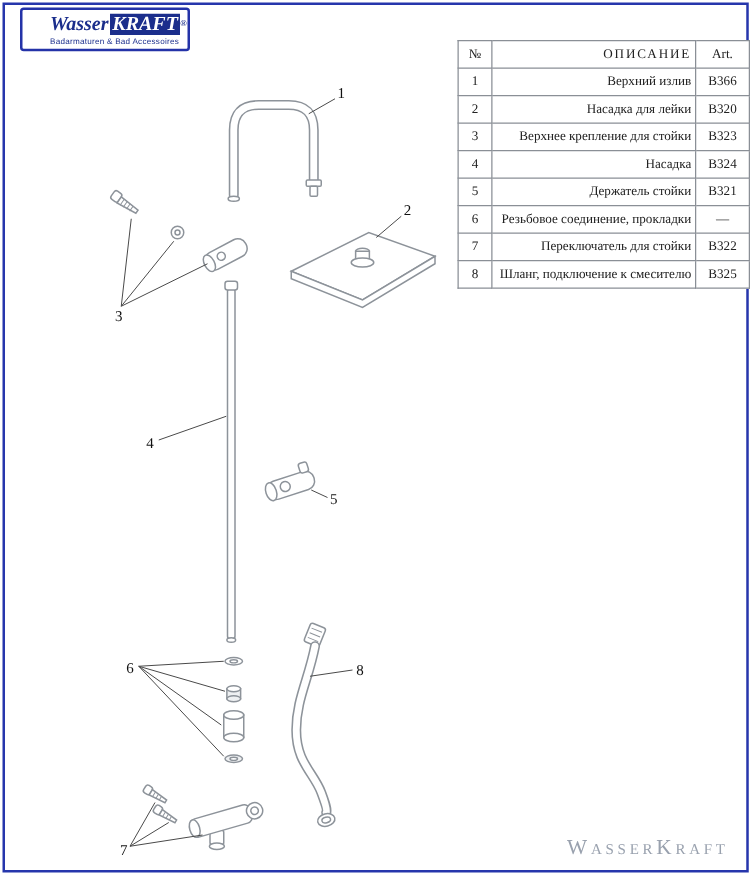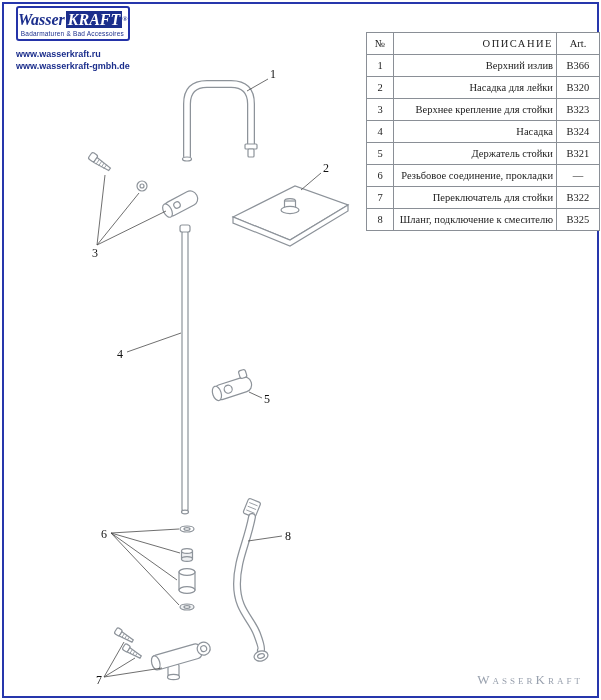--- a/index.html
+++ b/index.html
@@ -7,21 +7,21 @@
     position:relative; width:601px; height:700px; background:#fff;
     font-family:"Liberation Serif", serif; overflow:hidden;
   }
   .frame {
     position:absolute; inset:2px; border:2px solid #2636ac; pointer-events:none;
   }
   
   .brand { position:absolute; left:16px; top:6px; width:160px; }
   .logo-box {
     width:106px; border:2px solid #2433a8; border-radius:3px;
-    padding:3px 4px 2px 0; background:#fff;text-align:right;
+    padding:3px 4px 2px 22px; background:#fff;
   }
   .logo-line {
     font-family:"Liberation Serif", serif; font-style:italic; font-weight:bold;
     font-size:16px; line-height:17px; color:#1b2e8c; white-space:nowrap;
   }
   .kraft { background:#1b2e8c; color:#fff; padding:0 2px; margin-left:1px; }
   .reg { font-size:7px; vertical-align:top; font-style:normal; }
   .tagline {
     font-family:"Liberation Sans", sans-serif; font-size:6.5px;
     color:#1b2e8c; margin-top:2px; letter-spacing:0.2px; white-space:nowrap;
@@ -54,38 +54,34 @@
   .part-sh  { fill:#eef0f2; stroke:#8d939a; stroke-width:1.2; }
   .thread   { stroke:#8d939a; stroke-width:0.8; fill:none; }
   .pipe-out { stroke:#8d939a; stroke-width:8; fill:none; stroke-linecap:round; }
   .pipe-in  { stroke:#ffffff; stroke-width:5.5; fill:none; stroke-linecap:round; }
   .leader   { stroke:#4a4a4a; stroke-width:0.8; fill:none; }
   .num      { font-family:"Liberation Serif", serif; font-size:12px; fill:#111; }
   
   .footer-logo {
     position:absolute; right:18px; bottom:12px;
     font-family:"Liberation Serif", serif; font-variant:small-caps;
-    font-size:13px; letter-spacing:3px; color:#99a1ae; white-space:nowrap;margin-top:24px;
+    font-size:17px; letter-spacing:3px; color:#99a1ae; white-space:nowrap;margin-top:24px;
   }
 </style>
 </head>
 <body>
 
 <div class="page">
   <div class="frame"></div>
 
   <header class="brand">
     <div class="logo-box">
       <div class="logo-line"><span class="wasser">Wasser</span><span class="kraft">KRAFT</span><sup class="reg">®</sup></div>
       <div class="tagline">Badarmaturen &amp; Bad Accessoires</div>
     </div>
-    <nav class="sites">
-      <a class="site" href="#">www.wasserkraft.ru</a>
-      <a class="site" href="#">www.wasserkraft-gmbh.de</a>
-    </nav>
   </header>
 
   <table class="parts-table">
     <thead>
       <tr>
         <th class="col-no">№</th>
         <th class="col-desc">ОПИСАНИЕ</th>
         <th class="col-art">Art.</th>
       </tr>
     </thead>

